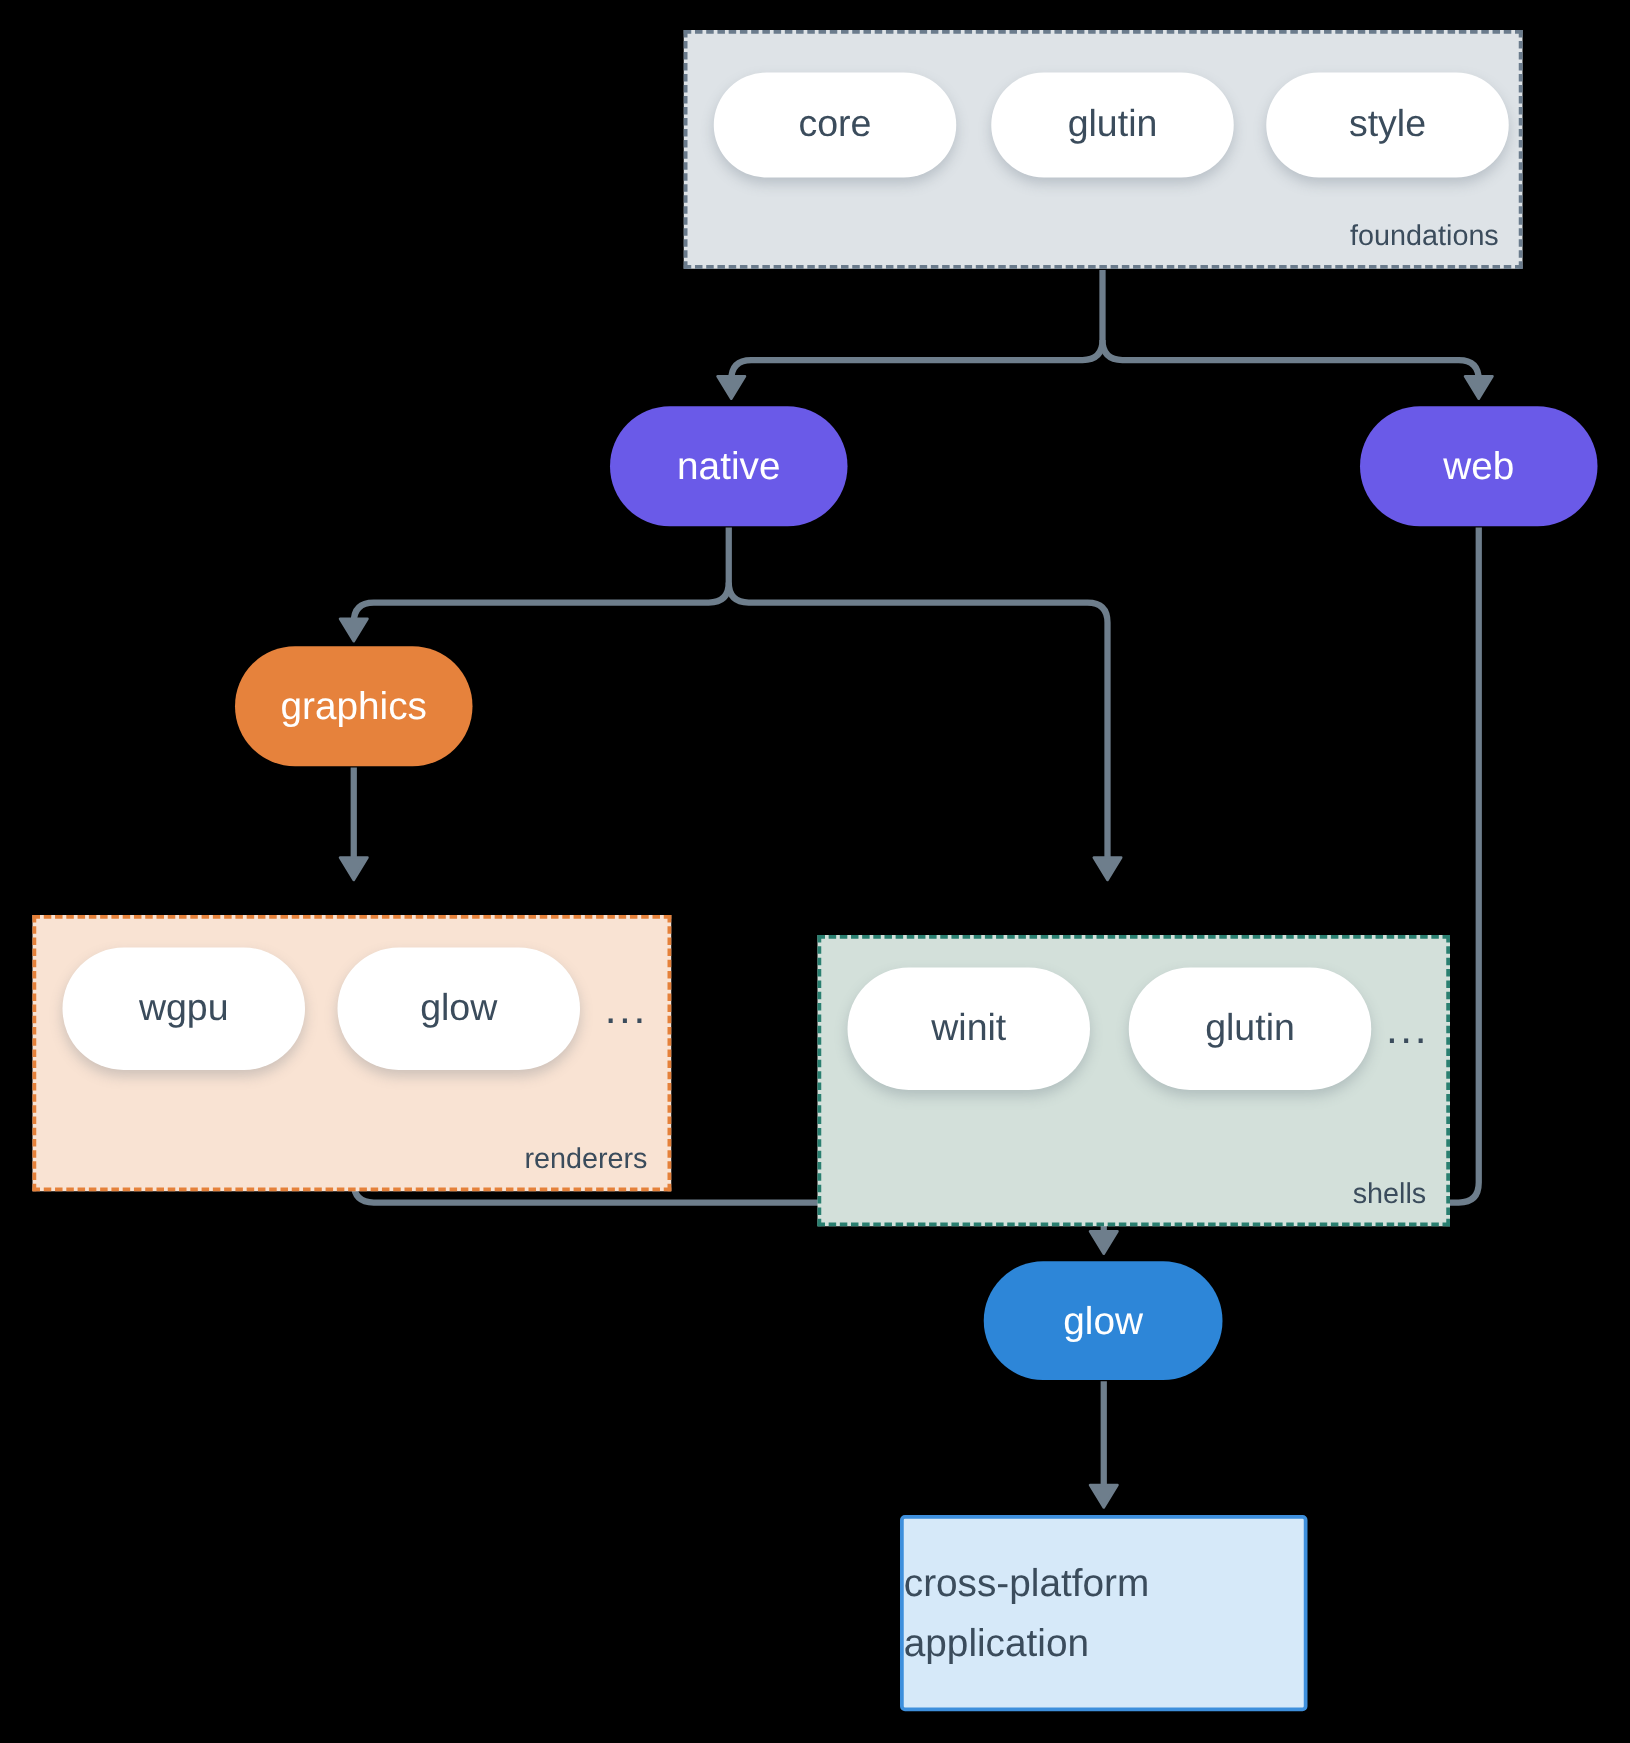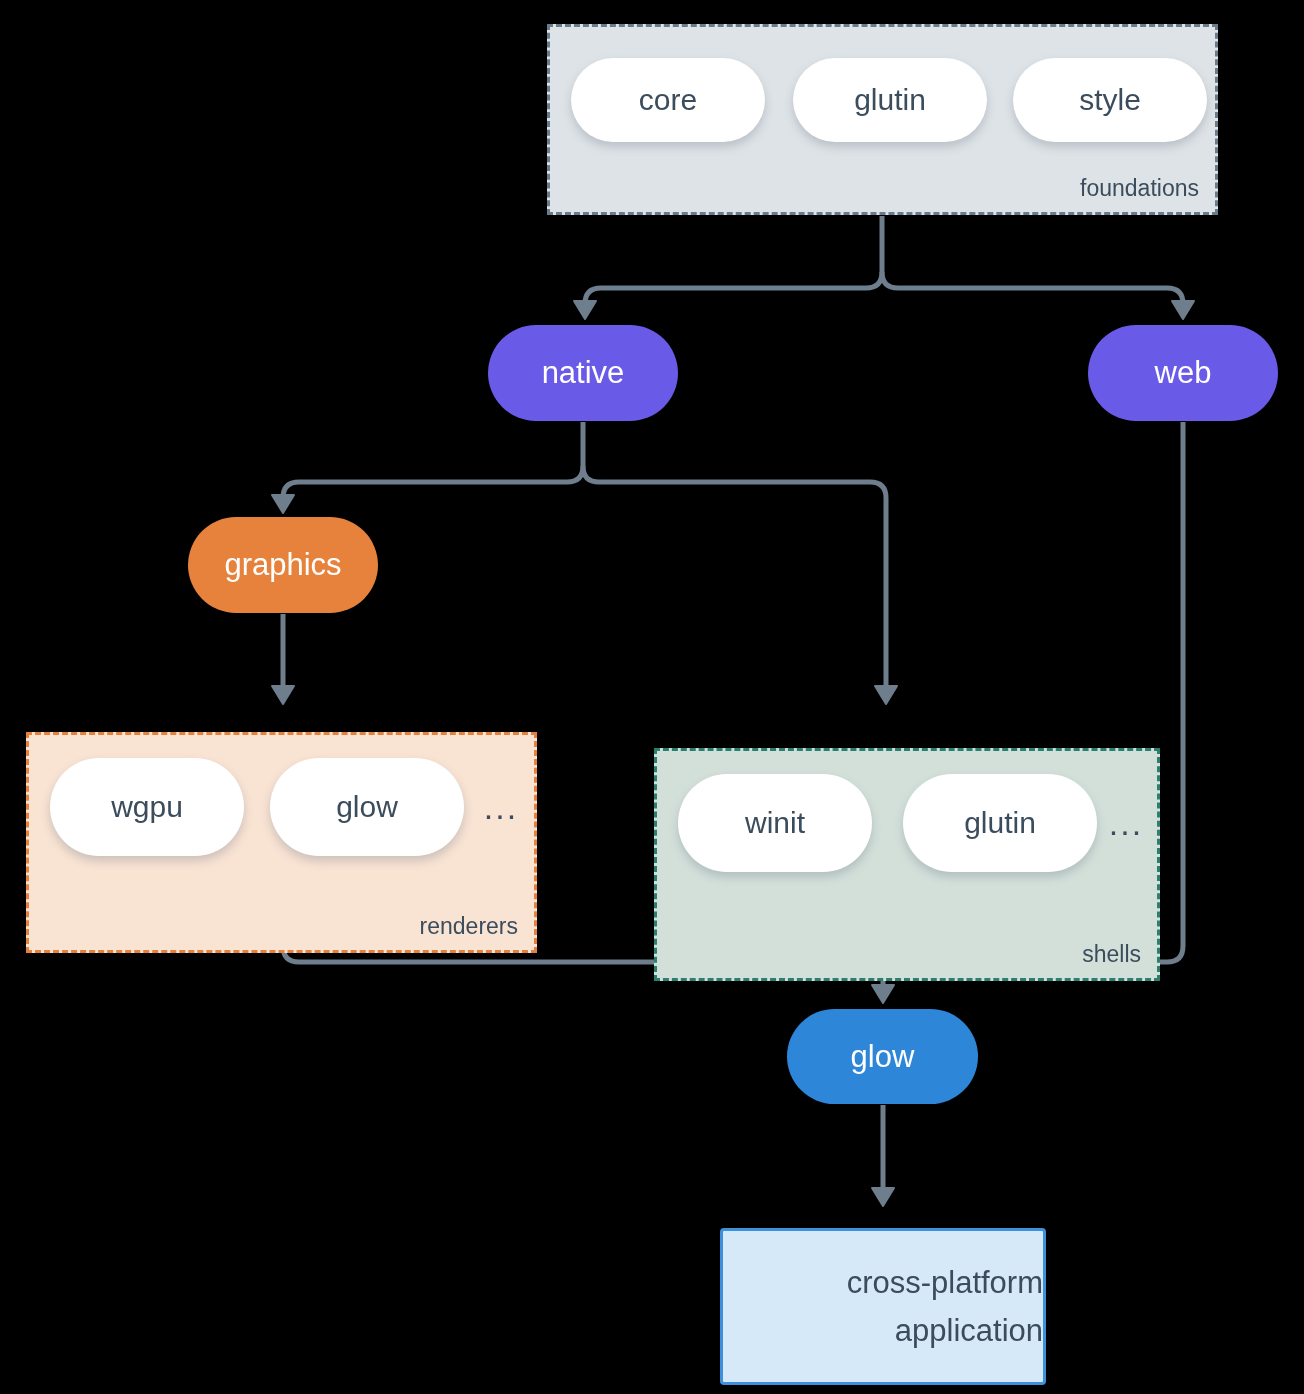--- a/index.html
+++ b/index.html
@@ -104,26 +104,25 @@
   .group-renderers .ellipsis, .group-shells .ellipsis { top: 23px; height: 98px; }
   .app-box {
     position: absolute;
     left: 720px; top: 1212px; width: 326px; height: 157px;
     box-sizing: border-box;
     background: var(--app-fill, #d6e9f9);
     border: 3px solid var(--app-border, #3e8fdc);
     border-radius: 4px;
     display: flex;
     flex-direction: column;
-    align-items: flex-end;
+    align-items: flex-start;
     justify-content: center;
     color: var(--ink, #3b4c5c);
     font-size: 31px;
     line-height: 48px;
-    margin-top: 16px;
   }
 </style>
 </head>
 <body>
 
 <div class="canvas">
 
   <svg class="connectors" viewBox="0 0 1304 1394" xmlns="http://www.w3.org/2000/svg">
 
     <path class="line" d="M882 216 V272 Q882 288 866 288 H601 Q585 288 585 304"></path>

